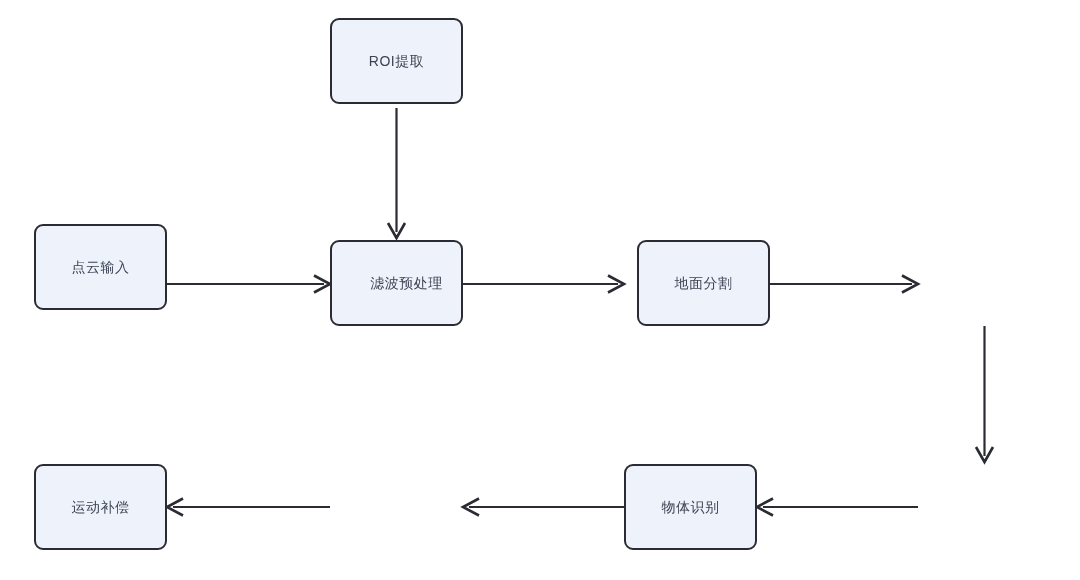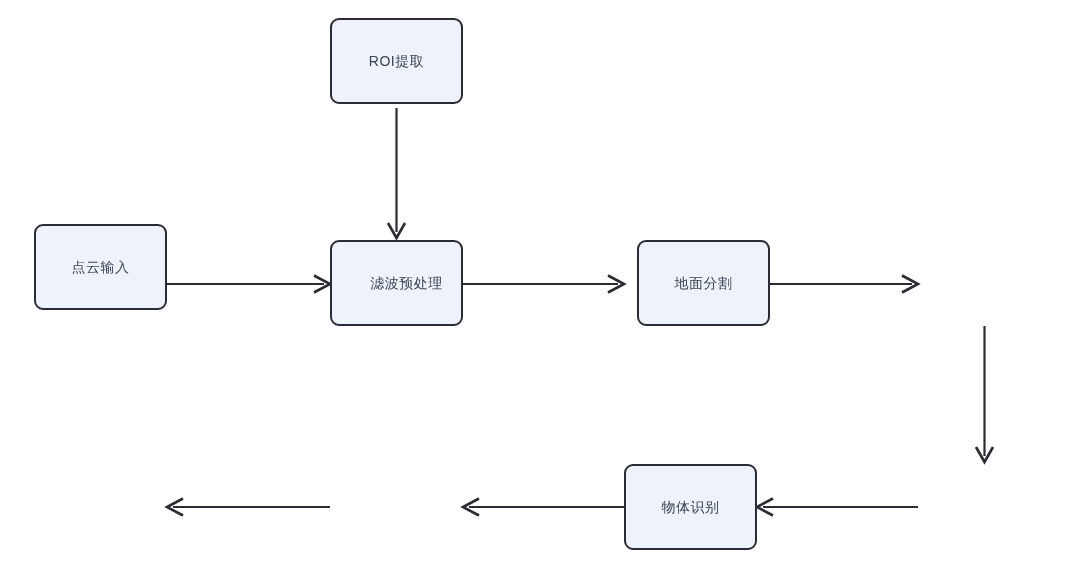--- a/index.html
+++ b/index.html
@@ -135,14 +135,17 @@
     <span class="node-label">地面分割</span>
   </div>
 
 
 
   <div class="node" id="node-recognize">
     <span class="node-label">物体识别</span>
   </div>
 
 
+  <div class="node" id="node-motion">
+    <span class="node-label">运动补偿</span>
+  </div>
 
 </div>
 
 </body></html>

